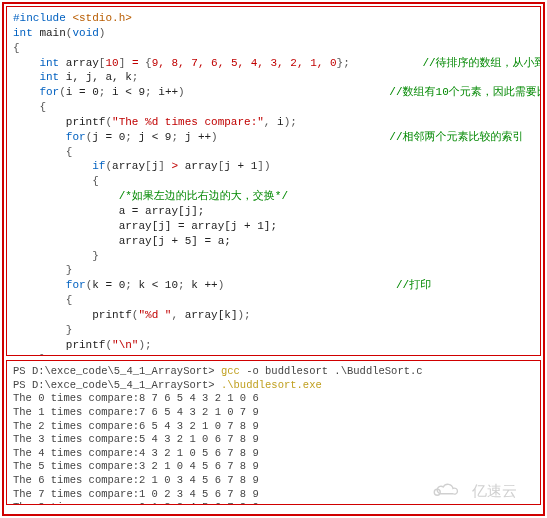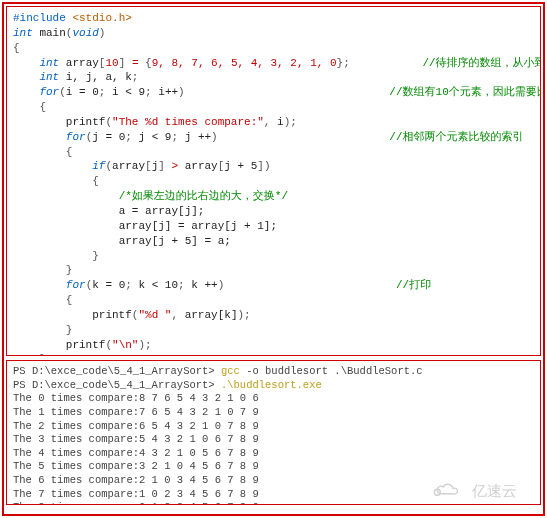--- a/index.html
+++ b/index.html
@@ -22,21 +22,21 @@
   .pane {
     border: 1px solid #d00000;
     margin: 2px;
     padding: 4px 6px;
     overflow: hidden;
   }
   .code-pane { flex: 0 0 auto; height: 350px; line-height: 1.35; white-space: pre; }
   .term-pane { flex: 0 0 auto; height: 145px; line-height: 1.3; font-size: 10.5px; white-space: pre; }
 
   .pp   { color: #0060c0; margin-top: 48px; }
-  .kw   { color: #0060c0; font-style: italic; }
+  .kw   { color: #0060c0; }
   .ang  { color: #b85c00; }
   .num  { color: #c00000; }
   .op   { color: #c00000; }
   .pun  { color: #555; }
   .id   { color: #222; text-align: right; }
   .str  { color: #c00000; }
   .cm   { color: #008800; }
   .term { color: #444; }
   .cmd  { color: #444; }
   .exe  { color: #c0a020; }
@@ -63,21 +63,21 @@
 <div class="pane code-pane"><span class="pp">#include</span> <span class="ang">&lt;stdio.h&gt;</span>
 <span class="kw">int</span> <span class="id">main</span><span class="pun">(</span><span class="kw">void</span><span class="pun">)</span>
 <span class="pun">{</span>
     <span class="kw">int</span> <span class="id">array</span><span class="pun">[</span><span class="num">10</span><span class="pun">]</span> <span class="op">=</span> <span class="pun">{</span><span class="num">9, 8, 7, 6, 5, 4, 3, 2, 1, 0</span><span class="pun">};</span>           <span class="cm">//待排序的数组，从小到大排列</span>
     <span class="kw">int</span> <span class="id">i, j, a, k</span><span class="pun">;</span>
     <span class="kw">for</span><span class="pun">(</span><span class="id">i = 0</span><span class="pun">;</span> <span class="id">i &lt; 9</span><span class="pun">;</span> <span class="id">i++</span><span class="pun">)</span>                               <span class="cm">//数组有10个元素，因此需要比较9次</span>
     <span class="pun">{</span>
         <span class="id">printf</span><span class="pun">(</span><span class="str">"The %d times compare:"</span><span class="pun">,</span> <span class="id">i</span><span class="pun">);</span>
         <span class="kw">for</span><span class="pun">(</span><span class="id">j = 0</span><span class="pun">;</span> <span class="id">j &lt; 9</span><span class="pun">;</span> <span class="id">j ++</span><span class="pun">)</span>                          <span class="cm">//相邻两个元素比较的索引</span>
         <span class="pun">{</span>
-            <span class="kw">if</span><span class="pun">(</span><span class="id">array</span><span class="pun">[</span><span class="id">j</span><span class="pun">]</span> <span class="op">&gt;</span> <span class="id">array</span><span class="pun">[</span><span class="id">j + 5</span><span class="pun">]</span><span class="pun">)</span>
+            <span class="kw">if</span><span class="pun">(</span><span class="id">array</span><span class="pun">[</span><span class="id">j</span><span class="pun">]</span> <span class="op">&gt;</span> <span class="id">array</span><span class="pun">[</span><span class="id">j + 1</span><span class="pun">]</span><span class="pun">)</span>
             <span class="pun">{</span>
                 <span class="cm">/*如果左边的比右边的大，交换*/</span>
                 <span class="id">a = array[j];</span>
                 <span class="id">array[j] = array[j + 1];</span>
                 <span class="id">array[j + 5] = a;</span>
             <span class="pun">}</span>
         <span class="pun">}</span>
         <span class="kw">for</span><span class="pun">(</span><span class="id">k = 0</span><span class="pun">;</span> <span class="id">k &lt; 10</span><span class="pun">;</span> <span class="id">k ++</span><span class="pun">)</span>                          <span class="cm">//打印</span>
         <span class="pun">{</span>
             <span class="id">printf</span><span class="pun">(</span><span class="str">"%d "</span><span class="pun">,</span> <span class="id">array[k]</span><span class="pun">);</span>

